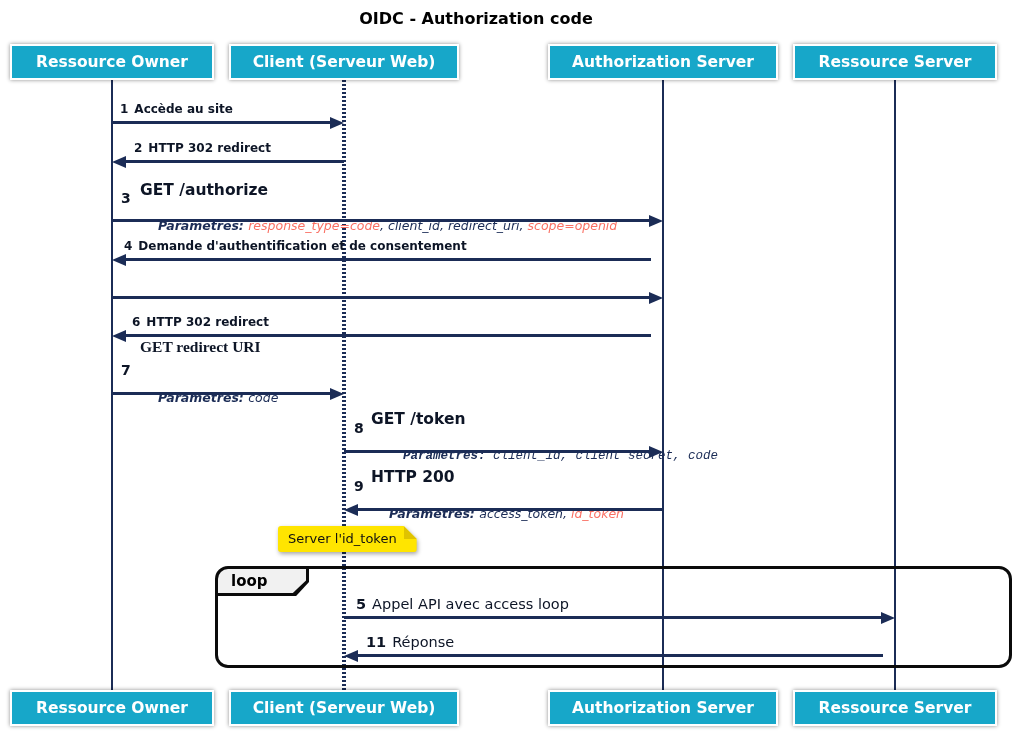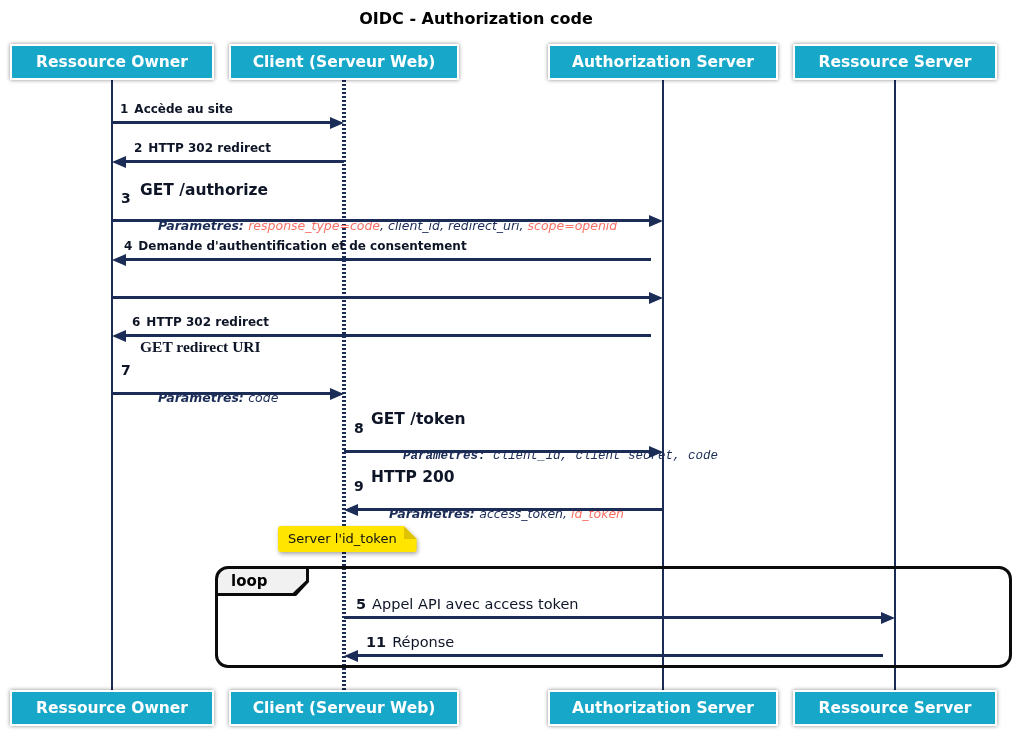--- a/index.html
+++ b/index.html
@@ -127,21 +127,21 @@
   </div>
   <div class="msg-line" style="left:356px; top:508px; width:307px;"></div>
   <div class="arrow-head left" style="left:344px; top:504px;"></div>
 
   <div class="note" style="left:278px; top:526px;">
     <div class="note-body">Server l'id_token</div>
     <div class="note-fold"></div>
   </div>
 
   <div class="msg-label regular" style="left:356px; top:595px;">
-    <span class="num">5</span><span>Appel API avec access token</span>
+    <span class="num">5</span><span>Appel API avec access loop</span>
   </div>
   <div class="msg-line" style="left:344px; top:616px; width:539px;"></div>
   <div class="arrow-head right" style="left:881px; top:612px;"></div>
 
   <div class="msg-label regular" style="left:366px; top:633px;">
     <span class="num">11</span><span>Réponse</span>
   </div>
   <div class="msg-line" style="left:356px; top:654px; width:527px;"></div>
   <div class="arrow-head left" style="left:344px; top:650px;"></div>
 

